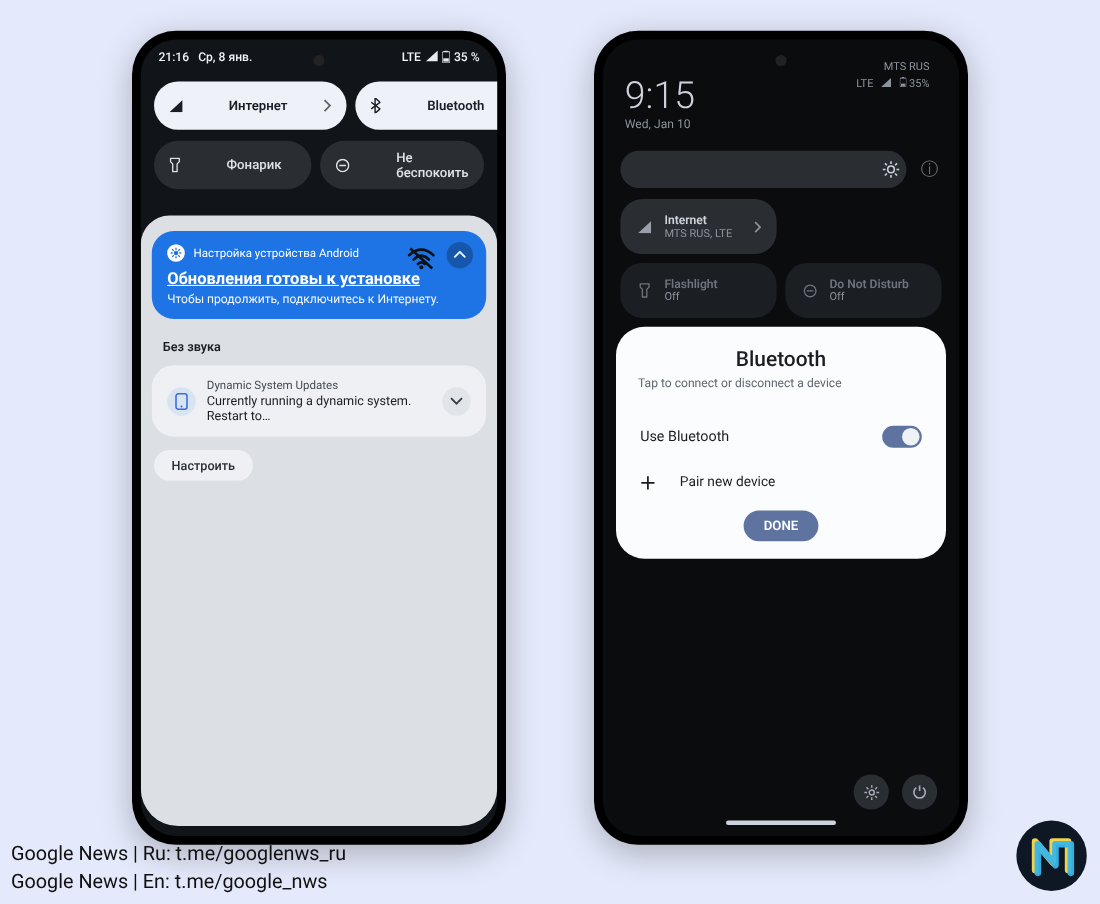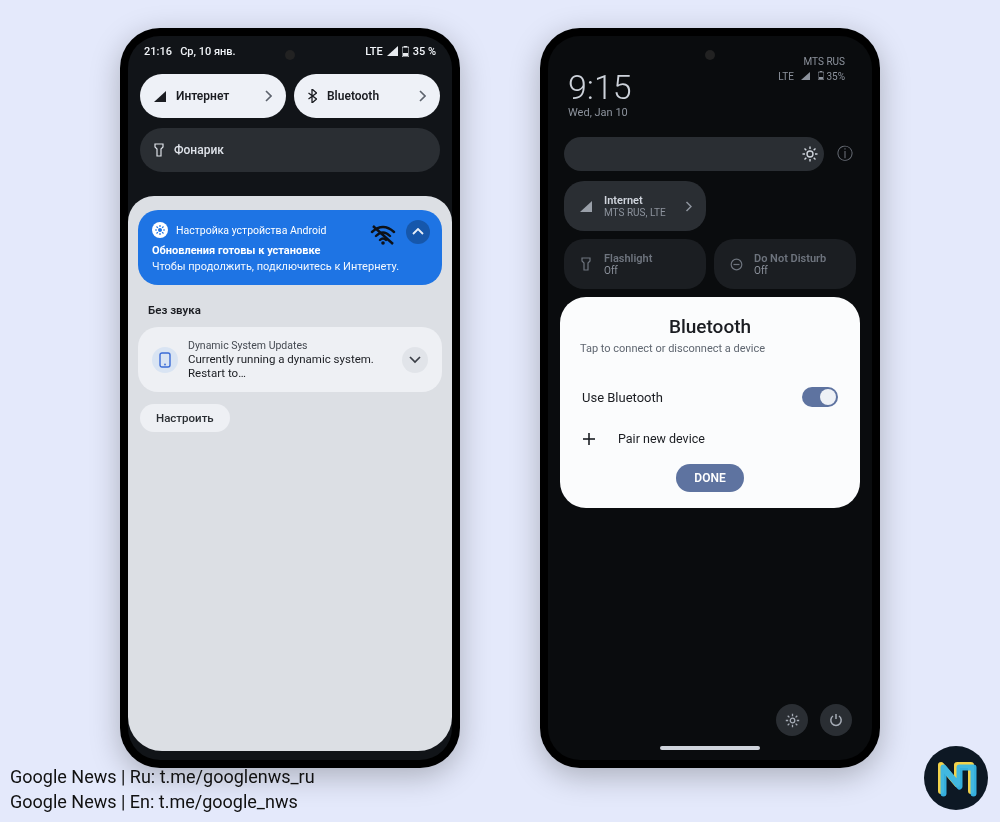--- a/index.html
+++ b/index.html
@@ -66,20 +66,21 @@
     background: #eef1f7;
     color: #1b1d22;
     border-radius: 22px;
     height: 44px;
     display: flex;
     align-items: center;
     padding: 0 14px;
     font-size: 12px;
     font-weight: 600;
     position: relative;
+    gap: 32px;
   }
   .qschip.dark { background: #2a2e33; color: #dfe3ea; font-weight:500; }
   .qschip .chev {
     margin-left: auto;
     color: #5d636d;
   }
   .qschip .qsicon { margin-right: 10px; display:flex; }
   .notif-area {
     background: #dcdfe4;
     border-radius: 26px 26px 34px 34px;
@@ -97,21 +98,21 @@
   .notif-blue {
     background: #1e74e4;
     color: #fff;
   }
   .notif-blue .topline {
     display:flex; align-items:center; gap:8px; font-size:10.5px; margin-bottom:6px;
   }
   .notif-blue .appdot {
     width: 16px; height:16px; background:#fff; border-radius:50%; display:flex;align-items:center;justify-content:center;
   }
-  .notif-blue .title { font-size:11px; font-weight:700; margin-bottom:3px; }
+  .notif-blue .title { font-size:15px; font-weight:700; margin-bottom:3px;text-decoration:underline; }
   .notif-blue .body  { font-size:11px; opacity:0.95; }
   .notif-blue .wifi-off {
     position:absolute; right:46px; top:14px;
   }
   .notif-blue .expand {
     position:absolute; right:12px; top:10px;
     width:24px; height:24px; border-radius:50%; background:rgba(0,0,0,0.25);
     display:flex;align-items:center;justify-content:center;
   }
   .section-label {
@@ -214,21 +215,21 @@
 <div class="phones">
 
   <div class="phone">
     <div class="phone-inner p1">
       <div class="camera-dot"></div>
 
       <div class="statusbar">
         <div class="left">
           <span>21:16</span>
           &nbsp;
-          <span>Ср, 10 янв.</span>
+          <span>Ср, 8 янв.</span>
         </div>
         <div class="right">
           <span>LTE</span>
           <span>
             <svg width="11" height="10" viewBox="0 0 11 10">
                 <path d="M0 10 L11 10 L11 0 Z" fill="#e8ebef"></path>
               </svg>
           </span>
           <span>
             <svg width="7" height="11" viewBox="0 0 7 11">
@@ -271,20 +272,29 @@
           </div>
         </div>
         <div class="qsrow">
           <div class="qschip dark">
             <span class="qsicon">
               <svg width="10" height="14" viewBox="0 0 10 14">
                   <path d="M1 1 h8 v3 l-2 2 v7 h-4 v-7 l-2 -2 z" fill="none" stroke="#dfe3ea" stroke-width="1.2"></path>
                 </svg>
             </span>
             <span>Фонарик</span>
+          </div>
+          <div class="qschip dark">
+            <span class="qsicon">
+              <svg width="13" height="13" viewBox="0 0 13 13">
+                  <circle cx="6.5" cy="6.5" r="5.5" fill="none" stroke="#dfe3ea" stroke-width="1.3"></circle>
+                  <line x1="3.5" y1="6.5" x2="9.5" y2="6.5" stroke="#dfe3ea" stroke-width="1.3"></line>
+                </svg>
+            </span>
+            <span>Не беспокоить</span>
           </div>
         </div>
       </div>
 
       <div class="notif-area">
         <div class="notif-card notif-blue">
           <div class="topline">
             <span class="appdot">
               <svg width="10" height="10" viewBox="0 0 10 10">
                   <circle cx="5" cy="5" r="2" fill="#1e74e4"></circle>

